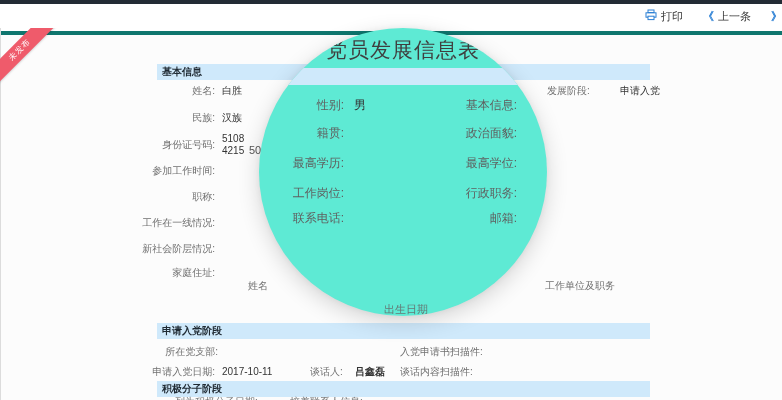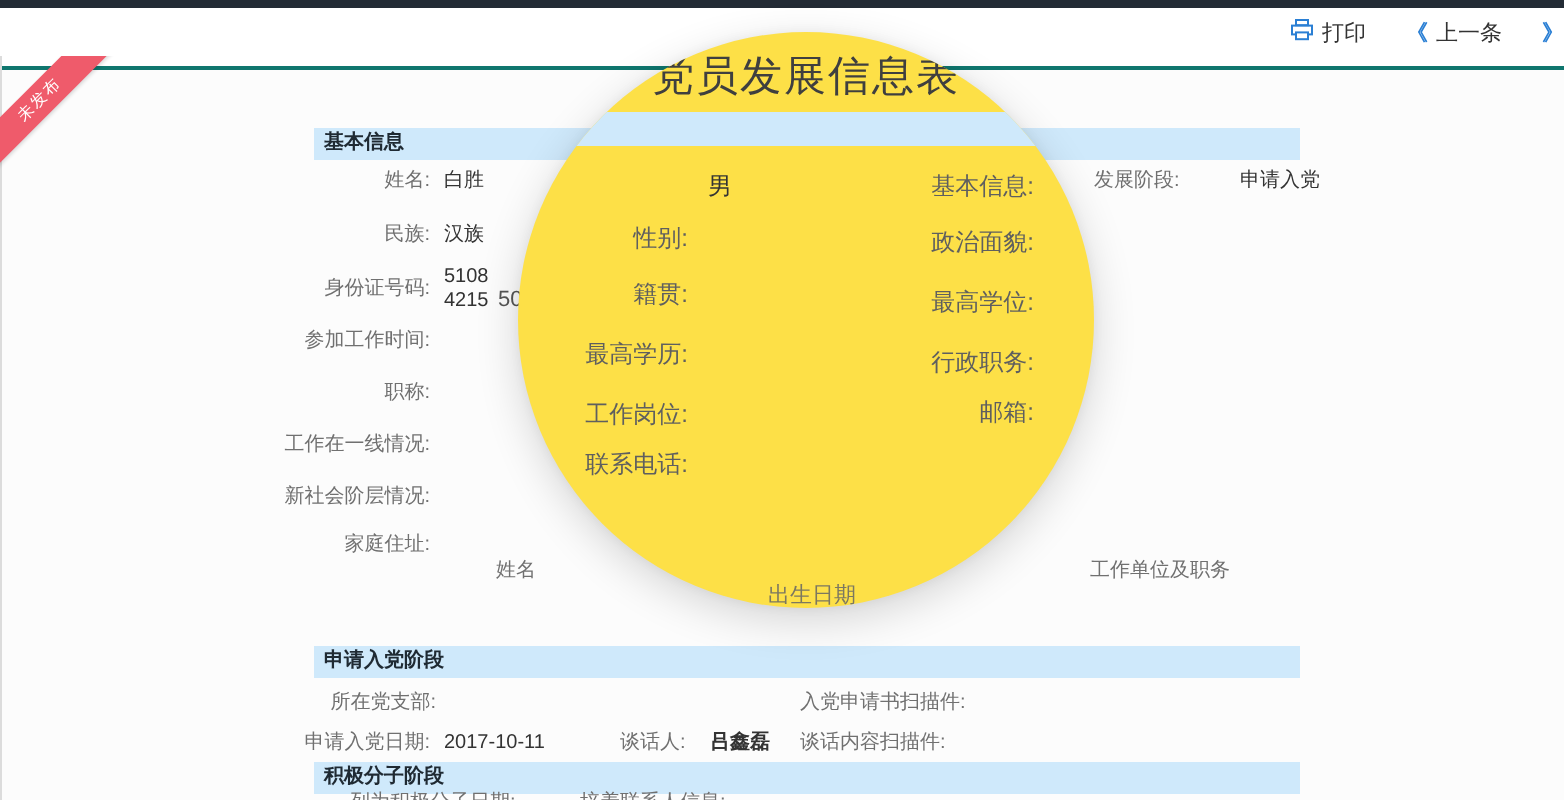--- a/index.html
+++ b/index.html
@@ -5,21 +5,21 @@
   * { margin:0; padding:0; box-sizing:border-box; }
   html,body { width:782px; height:400px; }
   body { font-family:"Liberation Sans","DejaVu Sans",sans-serif; }
   .root {
     position:relative; width:782px; height:400px; overflow:hidden;
     background:#fcfcfc;
   }
   .topbar { position:absolute; left:0; top:0; width:782px; height:4px; background:#232b35; }
   .toolbar {
     position:absolute; left:0; top:4px; width:782px; height:31px;
-    background:#ffffff; border-bottom:2px solid #0f766e;
+    background:#ffffff; border-bottom:4px solid #0f766e;
   }
   .toolbar-items {
     position:absolute; left:645px; top:0; height:24px;
     display:flex; align-items:center; gap:5px; white-space:nowrap;
   }
   .tb-btn { display:flex; align-items:center; gap:4px; font-size:11px; color:#333; cursor:pointer; }
   .tb-chev { color:#2a7fd4; font-size:11px; font-weight:bold; }
   .tb-gap { width:10px; }
   .content-left-border { position:absolute; left:0; top:28px; width:1px; height:372px; background:#dcdcdc; }
 
@@ -40,28 +40,28 @@
   }
   .frow { position:absolute; font-size:10px; line-height:12px; white-space:nowrap; }
   .flabel { position:absolute; left:95px; width:120px; text-align:right; color:#707070; font-size:10px; line-height:12px; white-space:nowrap; }
   .fvalue { position:absolute; left:222px; color:#333; font-size:10px; line-height:12px; white-space:nowrap; }
   .gray { color:#707070;text-align:center; }
   .dark { color:#333; }
   .boldv { font-weight:bold; }
 
   
   .mag {
-    position:absolute; left:259px; top:16px; width:288px; height:288px;
-    border-radius:50%; background:#fde047; overflow:hidden;
+    position:absolute; left:259px; top:28px; width:288px; height:288px;
+    border-radius:50%; background:#5eead4; overflow:hidden;
     box-shadow:0 6px 22px rgba(0,0,0,.16), 0 0 6px rgba(0,0,0,.05);
   }
   .mag-title { position:absolute; left:0; top:8px; width:100%; text-align:center;
     font-size:21px; color:#3f3f3f; letter-spacing:1px; white-space:nowrap; }
   .mag-bluebar { position:absolute; left:0; top:40px; width:100%; height:17px; background:#cfe9fb; }
-  .mlabel1 { position:absolute; left:0; width:85px; text-align:right; color:#5f5f5f; font-size:12px; white-space:nowrap;margin-top:26px; }
+  .mlabel1 { position:absolute; left:0; width:85px; text-align:right; color:#5f5f5f; font-size:12px; white-space:nowrap; }
   .mvalue1 { position:absolute; left:95px; color:#333; font-size:12px; white-space:nowrap; }
   .mlabel2 { position:absolute; left:140px; width:118px; text-align:right; color:#5f5f5f; font-size:12px; white-space:nowrap; }
   .mvalue2 { position:absolute; left:266px; color:#333; font-size:12px; white-space:nowrap; }
   .mag-partial { position:absolute; left:125px; top:274px; font-size:11px; color:#666; opacity:.85; white-space:nowrap; }
   .id-tail { position:absolute; left:249px; top:144px; font-size:11px; color:#555; }
 
   .printer-icon { display:inline-block; }
 </style>
 </head>
 <body>

